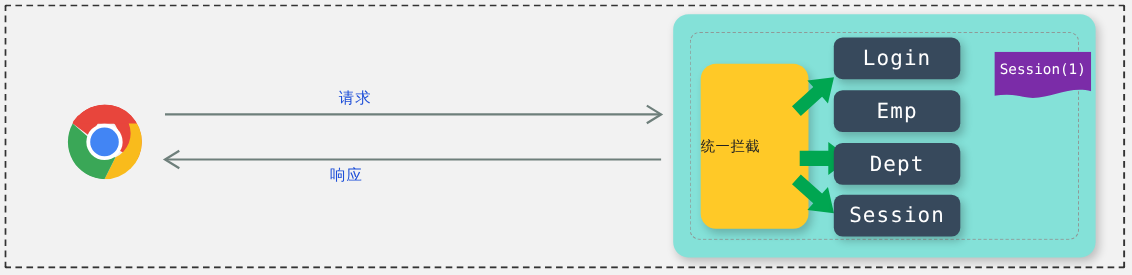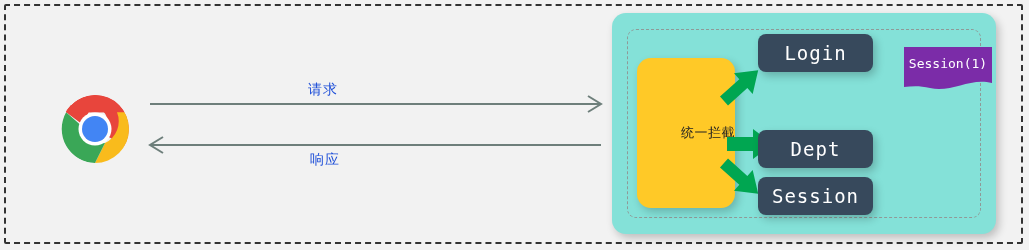--- a/index.html
+++ b/index.html
@@ -33,21 +33,21 @@
   .flow-svg{position:absolute;left:0;top:0;width:1029px;height:250px;pointer-events:none;}
   .flow-label{
     position:absolute;
     font-size:14px;
     color:#1d4ed8;
     font-family:"DejaVu Sans","Liberation Sans",sans-serif;
     white-space:nowrap;
     letter-spacing:1px;
   }
   #label-request{left:308px;top:81px;}
-  #label-response{left:310px;top:151px;}
+  #label-response{left:300px;top:151px;}
 
   
   .server-panel{
     position:absolute;left:612px;top:13px;
     width:384px;height:221px;
     background:#84e1d8;
     border-radius:14px;
     box-shadow:3px 4px 9px rgba(0,0,0,0.22);
     box-sizing:border-box;
   }
@@ -58,21 +58,21 @@
     border-radius:9px;
     box-sizing:border-box;
   }
   
   .interceptor{
     position:absolute;left:25px;top:45px;
     width:98px;height:150px;
     background:#ffc927;
     border-radius:14px;
     box-shadow:3px 4px 8px rgba(0,0,0,0.20);
-    display:flex;align-items:center;justify-content:flex-end;
+    display:flex;align-items:center;justify-content:flex-start;
     box-sizing:border-box;
   }
   .interceptor span{
     font-size:13px;color:#222;
     font-family:"DejaVu Sans","Liberation Sans",sans-serif;
     letter-spacing:0.5px;
   }
   
   .endpoint{
     position:absolute;left:146px;
@@ -176,20 +176,23 @@
       </g>
 
       <g transform="translate(112,150) rotate(42)">
         <polygon points="0,-6 26,-6 26,-14 46,0 26,14 26,6 0,6" fill="#00a651"></polygon>
       </g>
     </svg>
 
     <div class="endpoint" id="ep-0">
       <span>Login</span>
     </div>
+    <div class="endpoint" id="ep-1">
+      <span>Emp</span>
+    </div>
     <div class="endpoint" id="ep-2">
       <span>Dept</span>
     </div>
     <div class="endpoint" id="ep-3">
       <span>Session</span>
     </div>
 
     <div class="session-ribbon">
       <svg width="88" height="50" viewBox="0 0 88 50" xmlns="http://www.w3.org/2000/svg">
         <path d="M0,0 L88,0 L88,36 C66,30 48,46 26,41 C16,38.5 8,39 0,40 Z" fill="#7b2ca8"></path>

